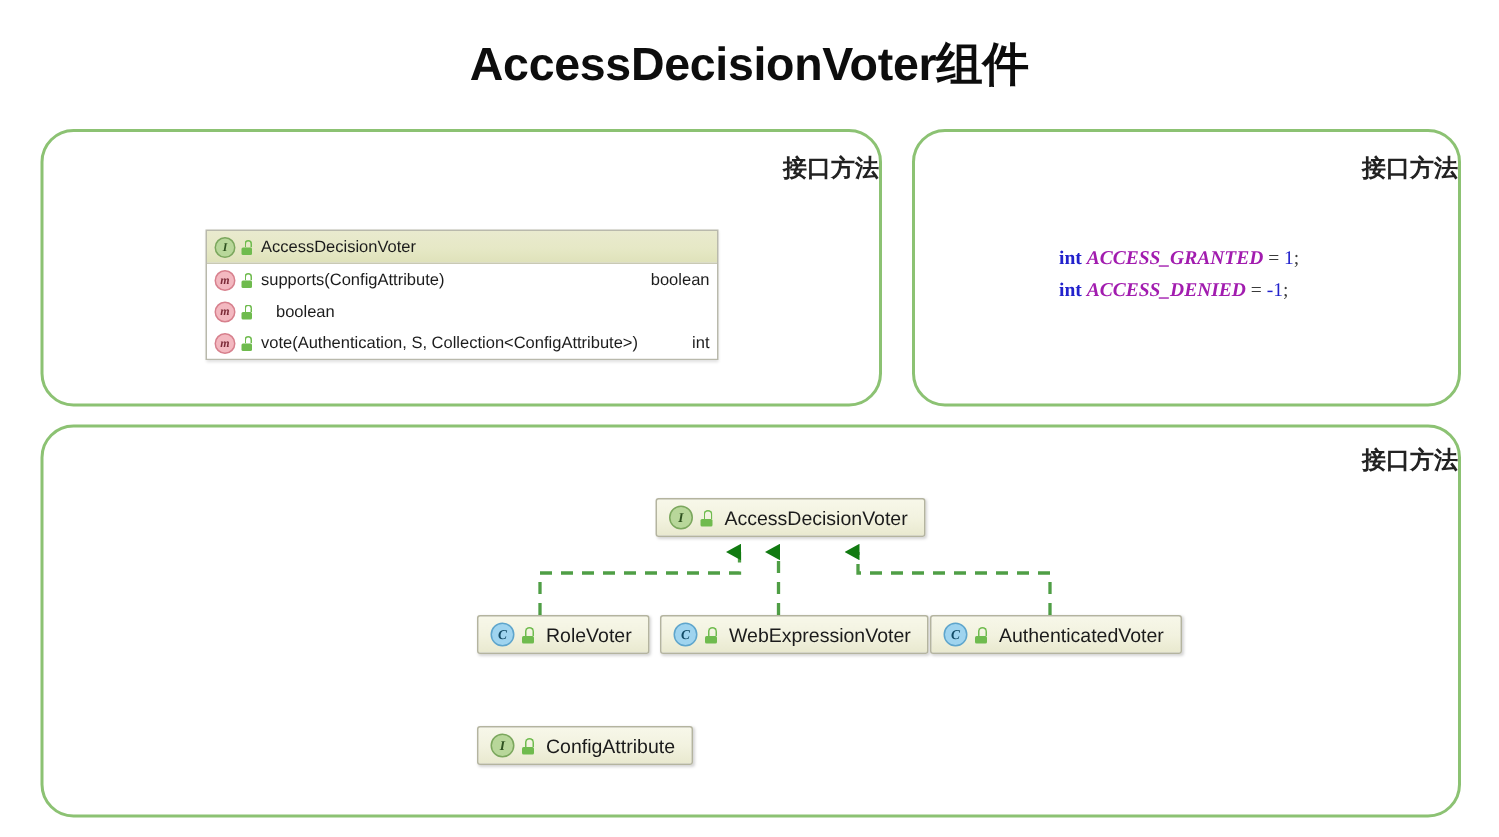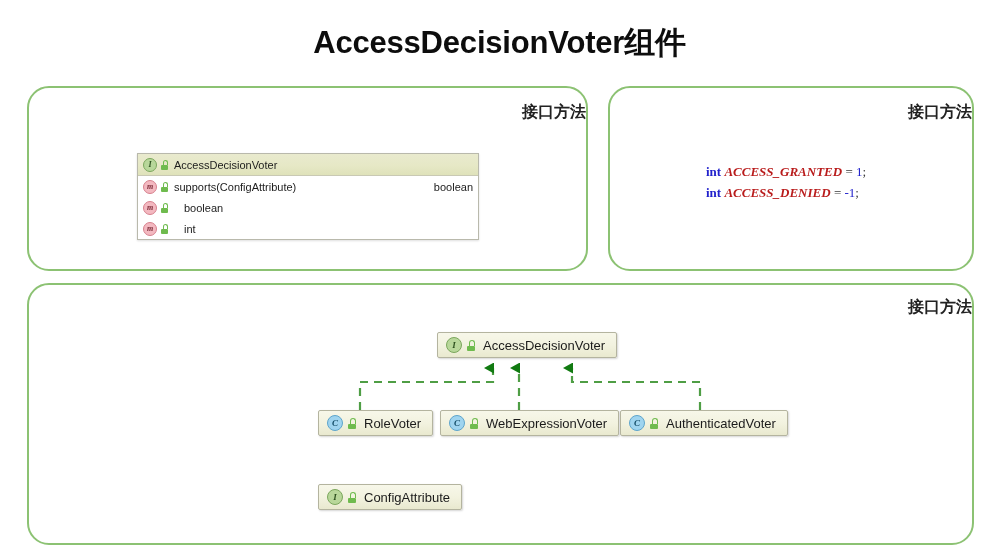--- a/index.html
+++ b/index.html
@@ -157,21 +157,21 @@
     position: absolute;
     left: 96px;
     top: 73px;
     font-family: "Liberation Serif", serif;
     font-size: 13px;
     line-height: 21px;
     white-space: nowrap;
   }
   .code-line { color: #3a3a3a; }
   .kw  { color: #2222cc; font-weight: bold; }
-  .cst { color: #b91c1c; font-weight: bold; font-style: italic; }
+  .cst { color: #a21caf; font-weight: bold; font-style: italic; }
   .num { color: #2222cc; }
   .op  { color: #3a3a3a; }
 
   
   .diagram {
     position: absolute;
     left: 0;
     top: 0;
     width: 100%;
     height: 100%;
@@ -235,20 +235,21 @@
 
       <div class="uml-row">
         <span class="badge badge-m">m</span>
         <span class="lock"></span>
         <span class="ret">boolean</span>
       </div>
 
       <div class="uml-row">
         <span class="badge badge-m">m</span>
         <span class="lock"></span>
+        <span class="sig">vote(Authentication, S, Collection&lt;ConfigAttribute&gt;)</span>
         <span class="ret">int</span>
       </div>
 
     </div>
   </div>
 
   <div class="panel panel-right">
     <div class="panel-heading">接口方法</div>
 
     <div class="code-block">

